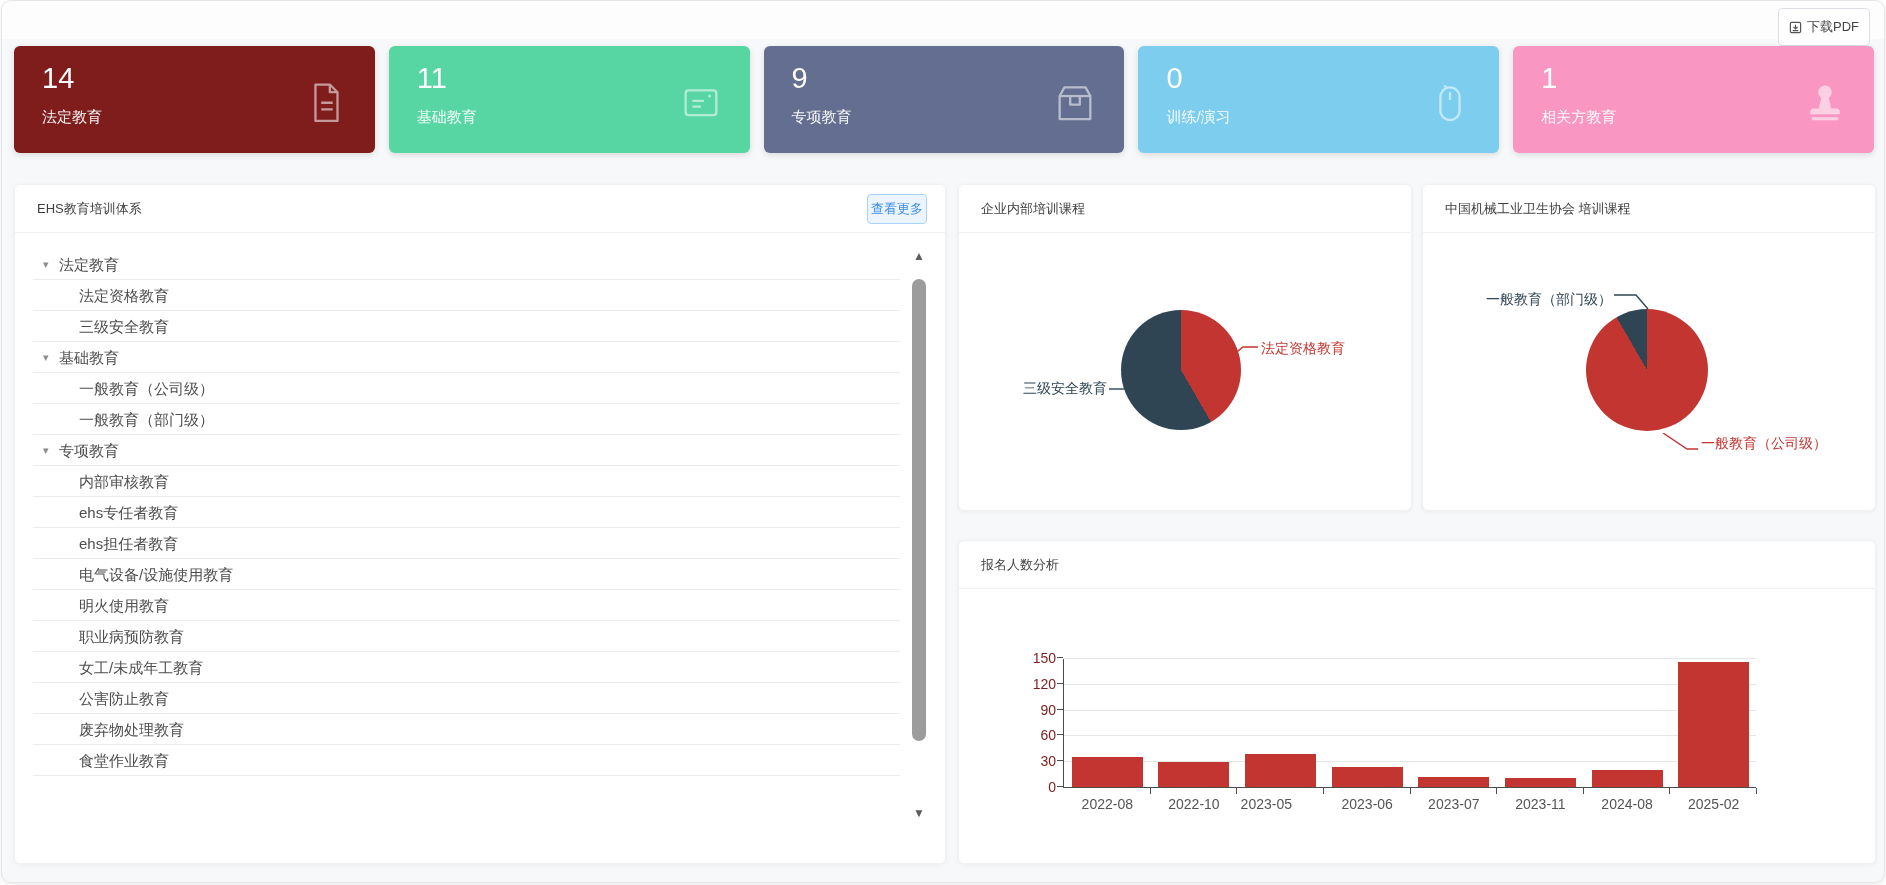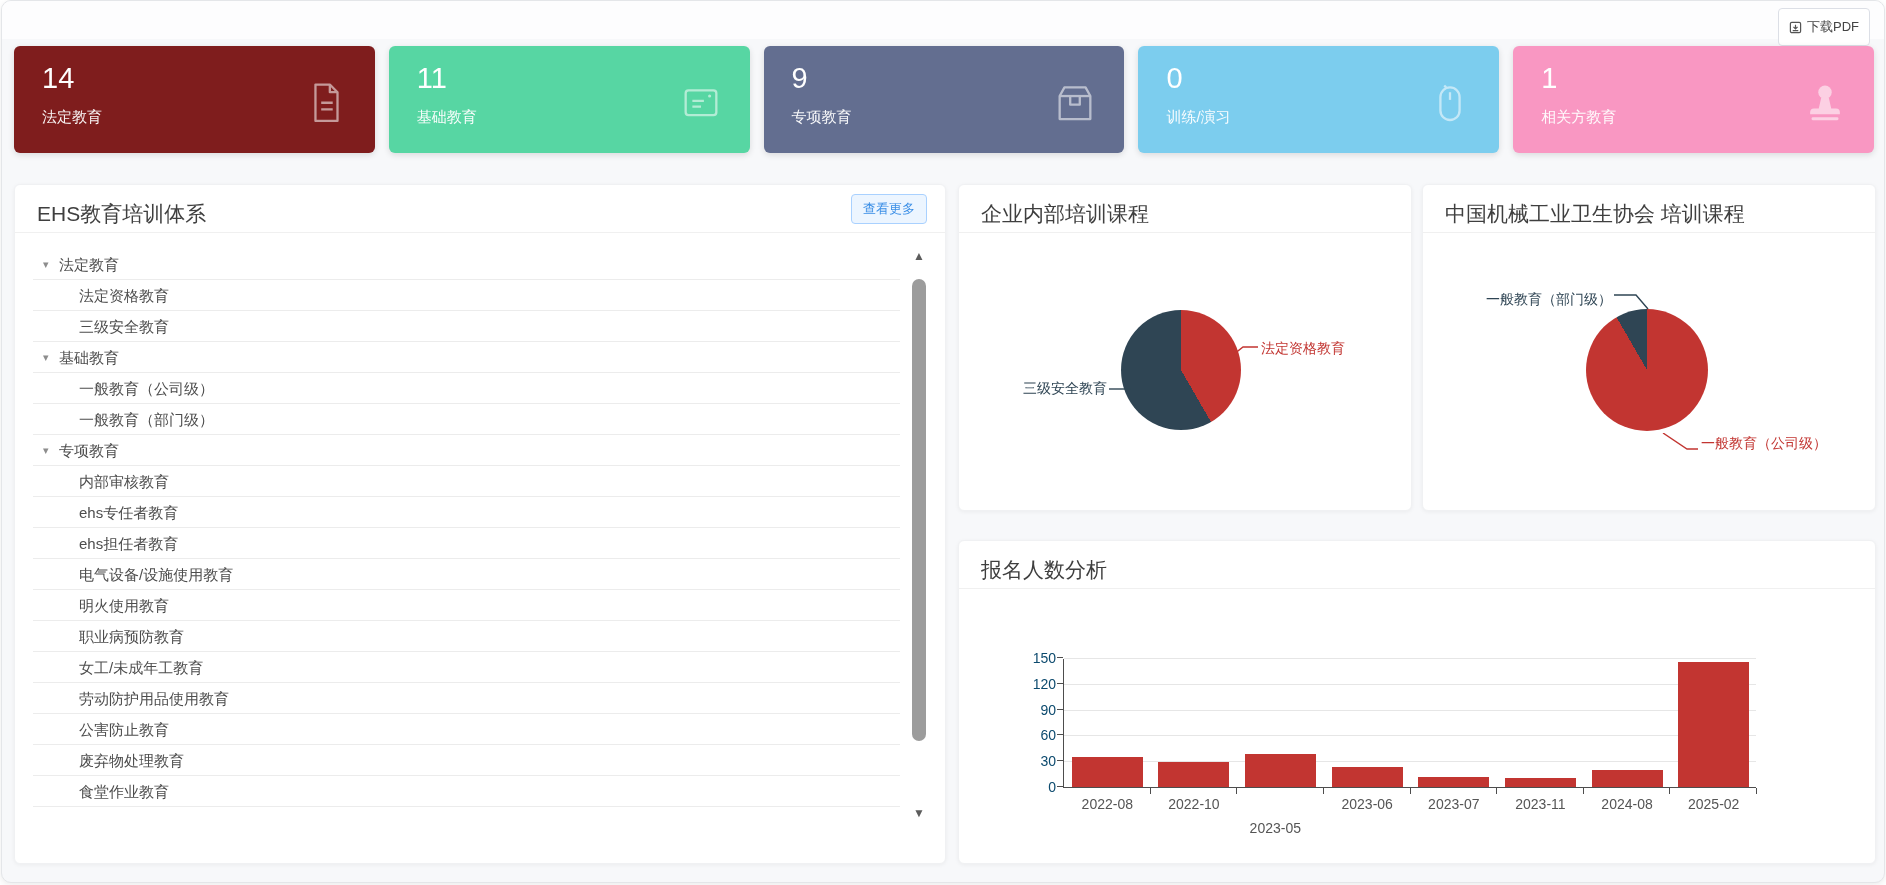--- a/index.html
+++ b/index.html
@@ -23,25 +23,25 @@
   }
   
   .cards { position: absolute; left: 12px; top: 45px; right: 10px; height: 107px; display: flex; gap: 14px; }
   .card { position: relative; flex: 1; border-radius: 6px; color: #fff; box-shadow: 0 2px 6px rgba(0,0,0,.12); }
   .card .num { position: absolute; left: 28px; top: 16px; font-size: 29px; font-weight: 500; }
   .card .lbl { position: absolute; left: 28px; top: 62px; font-size: 15px; opacity: .95; }
   .card .cicon { position: absolute; right: 26px; top: 50%; transform: translateY(-44%); opacity: .55; }
   
   .panel { position: absolute; background: #fff; border: 1px solid #f0f1f3; border-radius: 6px; box-shadow: 0 1px 4px rgba(0,0,0,.05); }
   .panel-head { position: relative; height: 48px; border-bottom: 1px solid #f0f0f0; }
-  .panel-title { position: absolute; left: 22px; top: 15px; font-size: 21px; color: #3f3f3f; }
+  .panel-title { position: absolute; left: 22px; top: 15px; font-size: 13px; color: #3f3f3f; }
   
   #tree-panel { left: 12px; top: 183px; width: 932px; height: 680px; }
   .btn-more {
-    position: absolute; right: 18px; top: 9px; width: 76px; height: 30px;
+    position: absolute; right: 18px; top: 9px; width: 60px; height: 30px;
     background: #ecf5ff; border: 1px solid #a9d1ff; border-radius: 4px;
     color: #3a8ee6; font-size: 13px; cursor: pointer;
   }
   #tree-list { position: absolute; left: 0; top: 48px; right: 0; bottom: 0; padding: 16px 45px 0 18px; }
   .tree-row { position: relative; height: 31px; line-height: 31px; border-bottom: 1px solid #ececec; font-size: 15px; color: #4d4d4d; cursor: pointer; }
   .tree-row .caret { position: absolute; left: 10px; top: 0; font-size: 11px; color: #8d8d8d; }
   .tree-row.parent .lbl { margin-left: 26px; }
   .tree-row.child  .lbl { margin-left: 46px; }
   
   .vscroll { position: absolute; right: 16px; top: 62px; bottom: 25px; width: 20px; }
@@ -56,21 +56,21 @@
   .pie-circle { position: absolute; border-radius: 50%; cursor: pointer; }
   #pie0 { left: 162px; top: 77px; width: 120px; height: 120px; }
   #pie1 { left: 163px; top: 76px; width: 122px; height: 122px; }
   .pie-label { position: absolute; font-size: 14px; white-space: nowrap; display: flex; align-items: center; gap: 2px; }
   .pie-label svg { flex: 0 0 auto; }
   
   #bar-panel { left: 956px; top: 539px; width: 918px; height: 324px; }
   #bar-plot { position: absolute; left: 104px; top: 118px; width: 693px; height: 129px; border-left: 1px solid #4d4d4d; border-bottom: 1px solid #4d4d4d; }
   .gridline { position: absolute; left: 0; right: 0; height: 1px; background: #e6e6e6; }
   .bar { position: absolute; bottom: 0; cursor: pointer; }
-  .ytick { position: absolute; left: -42px; width: 34px; text-align: right; font-size: 14px; color: #0c4a6e; }
+  .ytick { position: absolute; left: -42px; width: 34px; text-align: right; font-size: 14px; color: #7f1d1d; }
   .ymark { position: absolute; left: -7px; width: 6px; height: 1px; background: #4d4d4d; }
   .xtick { position: absolute; top: 137px; text-align: center; font-size: 14px; color: #555; }
   .xmark { position: absolute; top: 129px; width: 1px; height: 6px; background: #4d4d4d; }
 </style>
 </head>
 <body>
 
 <div class="app">
 
   <div class="topbar">
@@ -144,21 +144,20 @@
         <div class="tree-row child"><span class="lbl">一般教育（公司级）</span></div>
         <div class="tree-row child"><span class="lbl">一般教育（部门级）</span></div>
         <div class="tree-row parent"><span class="caret">▾</span><span class="lbl">专项教育</span></div>
         <div class="tree-row child"><span class="lbl">内部审核教育</span></div>
         <div class="tree-row child"><span class="lbl">ehs专任者教育</span></div>
         <div class="tree-row child"><span class="lbl">ehs担任者教育</span></div>
         <div class="tree-row child"><span class="lbl">电气设备/设施使用教育</span></div>
         <div class="tree-row child"><span class="lbl">明火使用教育</span></div>
         <div class="tree-row child"><span class="lbl">职业病预防教育</span></div>
         <div class="tree-row child"><span class="lbl">女工/未成年工教育</span></div>
-        <div class="tree-row child"><span class="lbl">劳动防护用品使用教育</span></div>
         <div class="tree-row child"><span class="lbl">公害防止教育</span></div>
         <div class="tree-row child"><span class="lbl">废弃物处理教育</span></div>
         <div class="tree-row child"><span class="lbl">食堂作业教育</span></div>
       </div>
     <div class="vscroll">
       <div class="arrow up">▲</div>
       <div class="thumb"></div>
       <div class="arrow down">▼</div>
     </div>
   </div>
@@ -227,21 +226,21 @@
         <div class="gridline" style="bottom: 128px;"></div>
         <div class="ytick" style="bottom: 121px;">150</div>
         <div class="ymark" style="bottom: 129px;"></div>
         <div class="bar" style="left: 7.79625px; width: 71.0325px; height: 30.1px; background: rgb(194, 53, 49);"></div>
         <div class="xtick" style="left: 0px; width: 86.625px;">2022-08</div>
         <div class="xmark" style="left: 85.625px;"></div>
         <div class="bar" style="left: 94.4213px; width: 71.0325px; height: 24.94px; background: rgb(194, 53, 49);"></div>
         <div class="xtick" style="left: 86.625px; width: 86.625px;">2022-10</div>
         <div class="xmark" style="left: 172.25px;"></div>
         <div class="bar" style="left: 181.046px; width: 71.0325px; height: 32.68px; background: rgb(194, 53, 49);"></div>
-        <div class="xtick" style="left: 168px; width: 86.625px; margin-top: 24px;">2023-05</div>
+        <div class="xtick" style="left: 159px; width: 86.625px;">2023-05</div>
         <div class="xmark" style="left: 258.875px;"></div>
         <div class="bar" style="left: 267.671px; width: 71.0325px; height: 19.78px; background: rgb(194, 53, 49);"></div>
         <div class="xtick" style="left: 259.875px; width: 86.625px;">2023-06</div>
         <div class="xmark" style="left: 345.5px;"></div>
         <div class="bar" style="left: 354.296px; width: 71.0325px; height: 10.32px; background: rgb(194, 53, 49);"></div>
         <div class="xtick" style="left: 346.5px; width: 86.625px;">2023-07</div>
         <div class="xmark" style="left: 432.125px;"></div>
         <div class="bar" style="left: 440.921px; width: 71.0325px; height: 9.46px; background: rgb(194, 53, 49);"></div>
         <div class="xtick" style="left: 433.125px; width: 86.625px;">2023-11</div>
         <div class="xmark" style="left: 518.75px;"></div>

